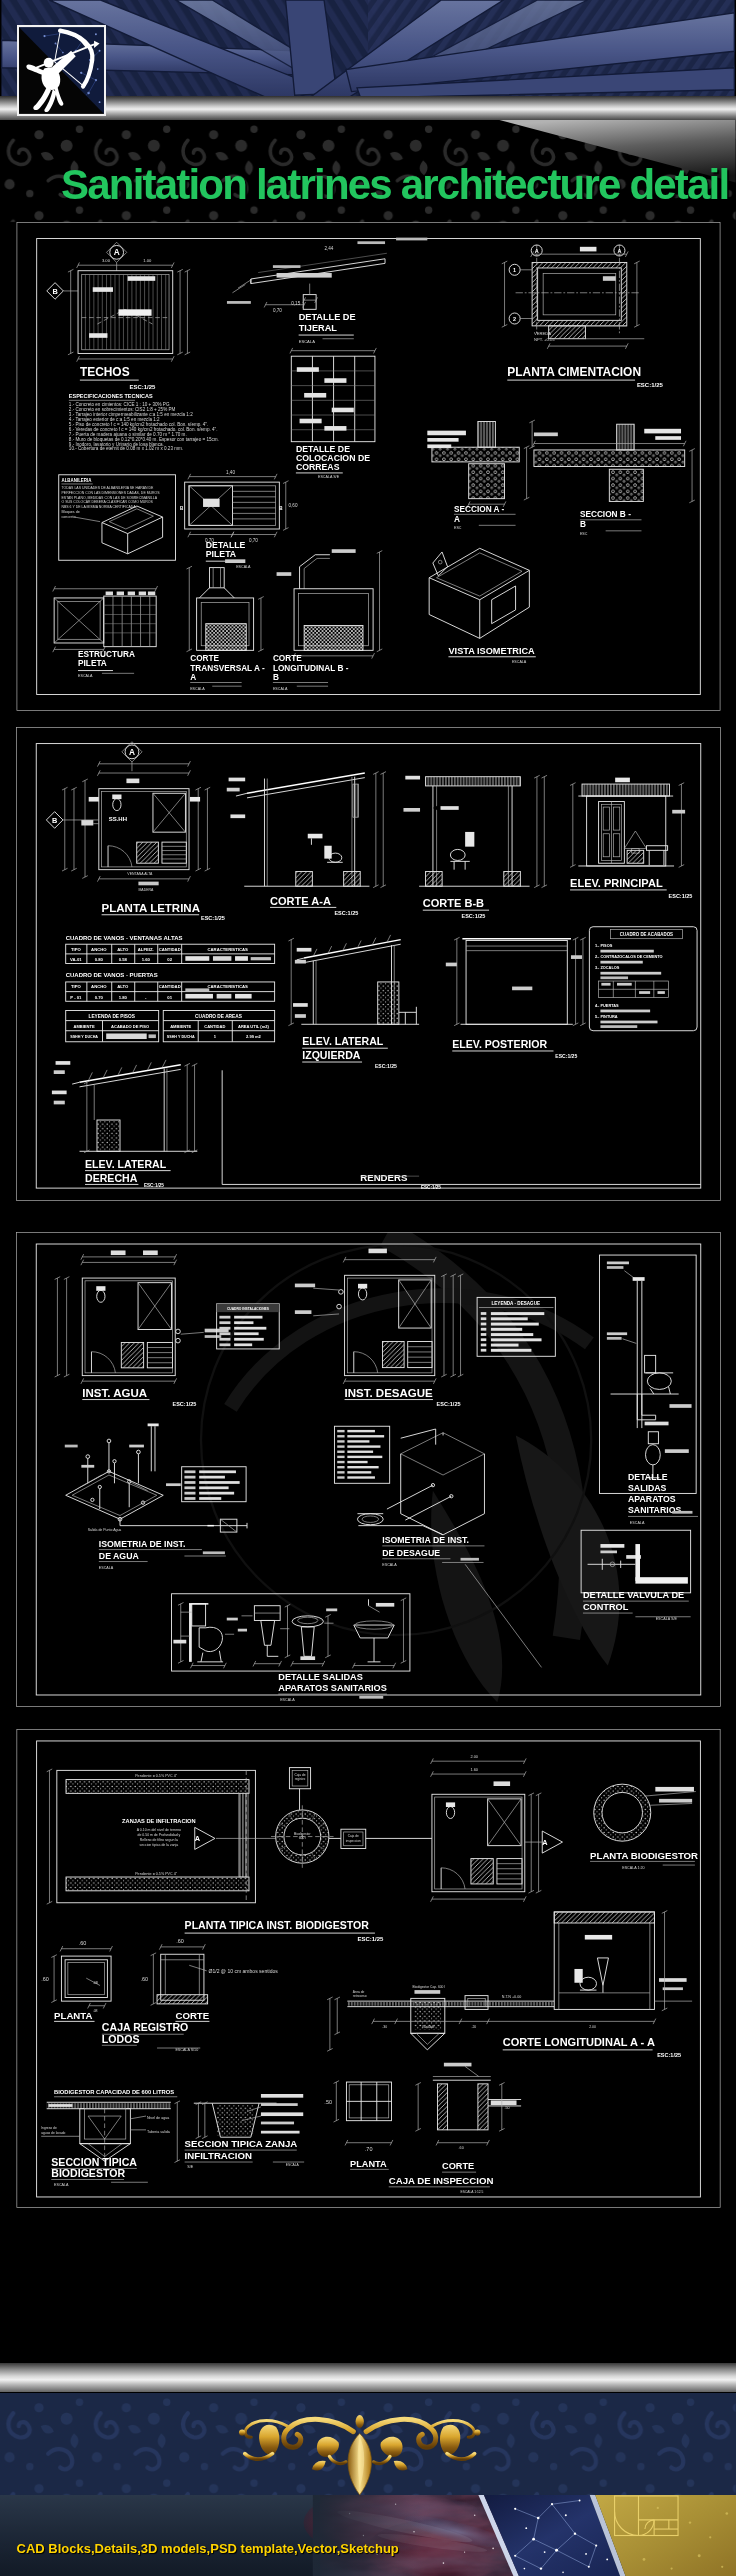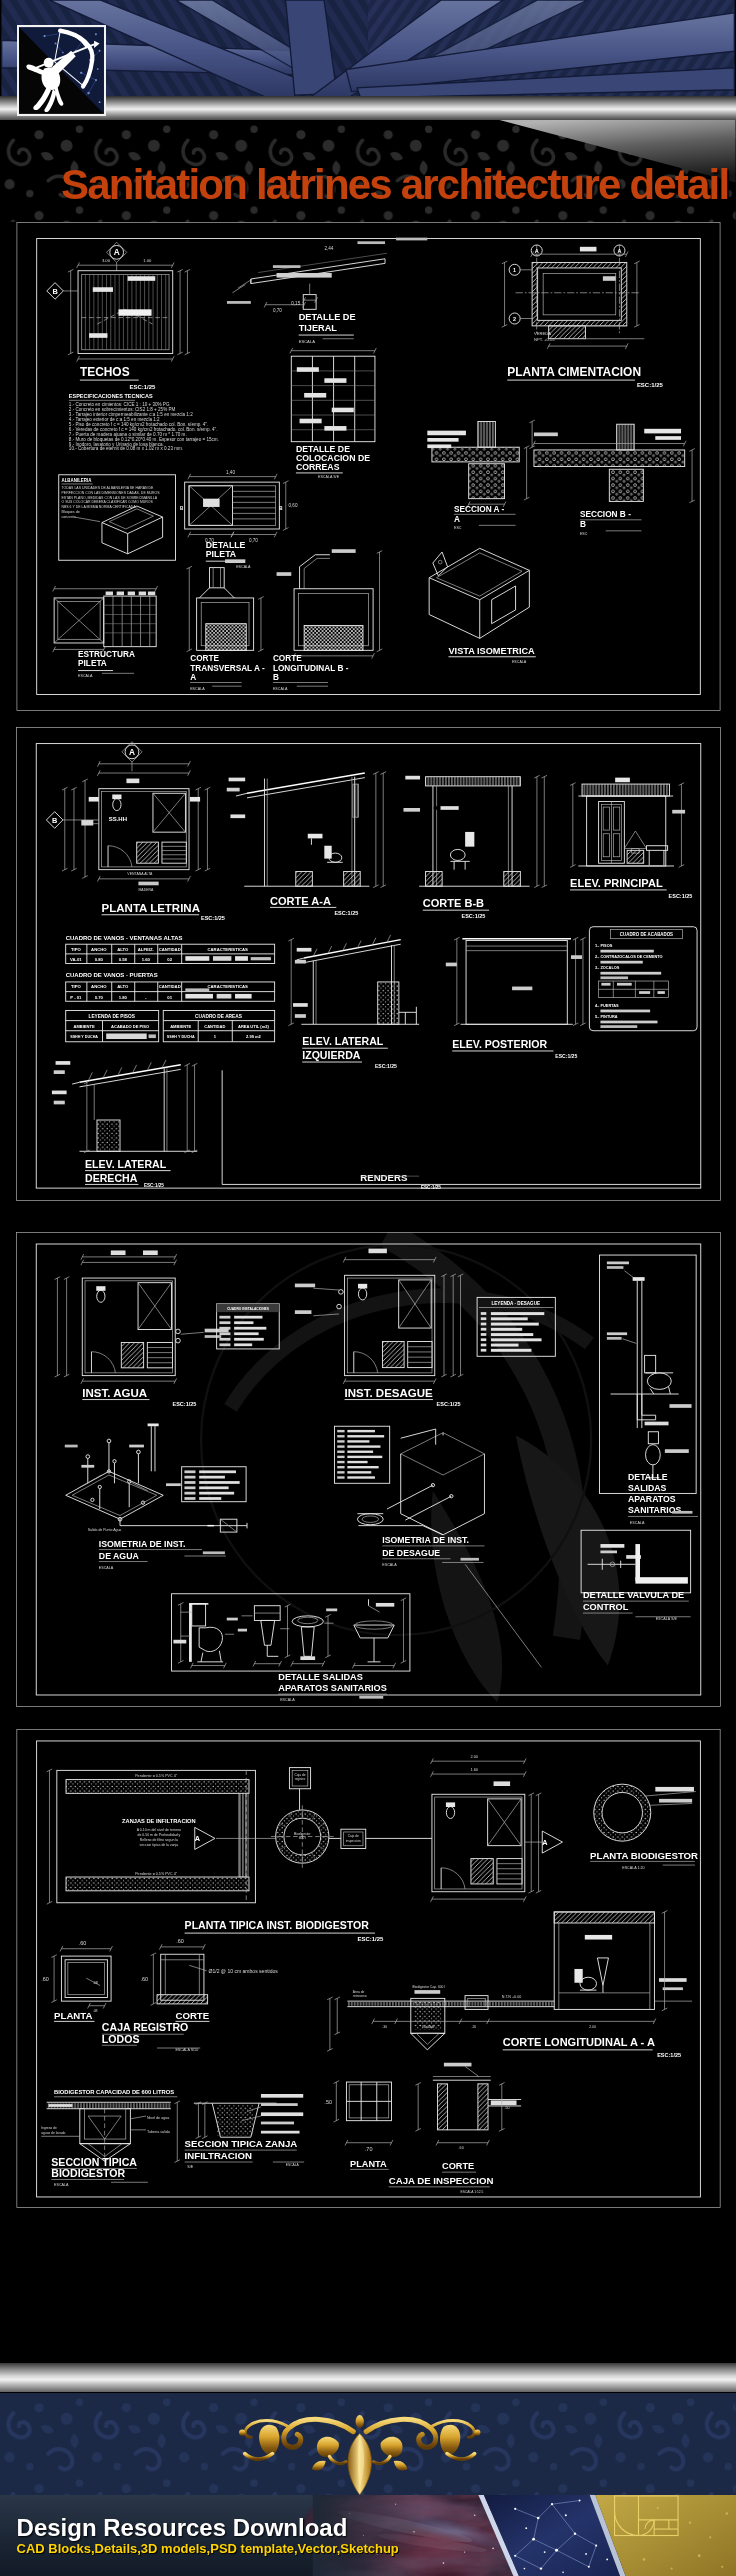--- a/index.html
+++ b/index.html
@@ -123,21 +123,21 @@
 <linearGradient id="wedge" x1="0.3" y1="0" x2="0.6" y2="1">
 <stop offset="0" stop-color="#b2b2b2"></stop>
             <stop offset="0.45" stop-color="#5e5e5e"></stop>
             <stop offset="1" stop-color="#161616"></stop>
 </linearGradient>
 </defs>
 <rect width="800" height="111" fill="url(#dam)"></rect>
 <polygon points="543,0 800,0 800,68" fill="url(#wedge)"></polygon>
 </svg>
 
-<div style="position:absolute;left:61px;top:41px;color:#c2410c;font-weight:bold;font-size:42px;letter-spacing:-1.8px;white-space:nowrap;text-shadow:1.8px 1.8px 1.8px #000">Sanitation latrines architecture detail</div>
+<div style="position:absolute;left:61px;top:41px;color:#22c55e;font-weight:bold;font-size:42px;letter-spacing:-1.8px;white-space:nowrap;text-shadow:1.8px 1.8px 1.8px #000">Sanitation latrines architecture detail</div>
 </div>
 
 <svg class="abs" style="left:15.6px;top:222px" width="705" height="489" viewBox="17 241 766 532">
       <defs>
 <pattern id="hxa" width="5" height="5" patternUnits="userSpaceOnUse">
           <path d="M0,5 L5,0" stroke="#cfcfcf" stroke-width="0.9"></path>
         </pattern>
 <pattern id="vha" width="3.2" height="4" patternUnits="userSpaceOnUse">
           <line x1="1" y1="0" x2="1" y2="4" stroke="#d8d8d8" stroke-width="0.9"></line>
         </pattern>
@@ -1696,18 +1696,17 @@
 <rect x="668" y="1" width="69" height="43"></rect>
 <line x1="694" y1="1" x2="694" y2="44"></line>
 <line x1="694" y1="27" x2="737" y2="27"></line>
 <line x1="711" y1="27" x2="711" y2="44"></line>
 <line x1="711" y1="37" x2="737" y2="37"></line>
 <line x1="727" y1="37" x2="727" y2="27"></line>
 <path d="M694,44 A26,26 0 0,1 668,18 M694,44 A17,17 0 0,0 711,27 M711,27 A10,10 0 0,0 701,37"></path>
 </g>
 </svg>
 
-<div style="position:absolute;left:16.6px;top:19.3px;color:#fff;font-weight:bold;font-size:24px;text-shadow:0.9px 0.9px 1.8px #000">Design Resources Download</div>
 
 <div style="position:absolute;left:16.6px;top:46px;color:#ffd400;font-weight:bold;font-size:13px;text-shadow:0.9px 0.9px 0.9px #000">CAD Blocks,Details,3D models,PSD template,Vector,Sketchup</div>
 </div>
 
 </div>
 
 </body></html>

